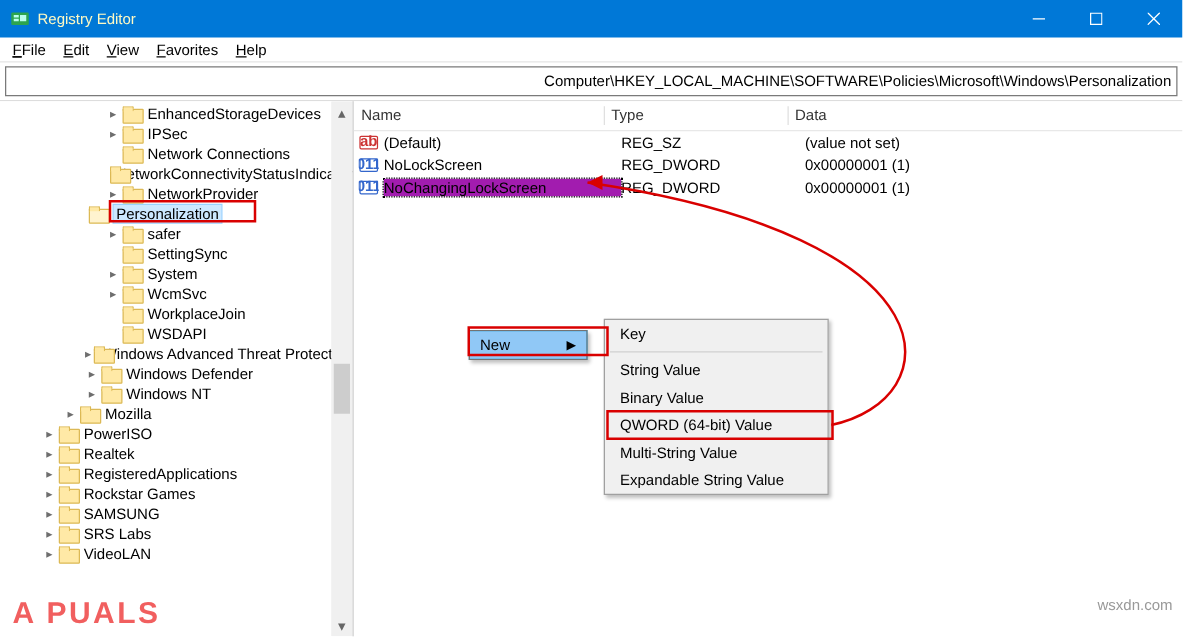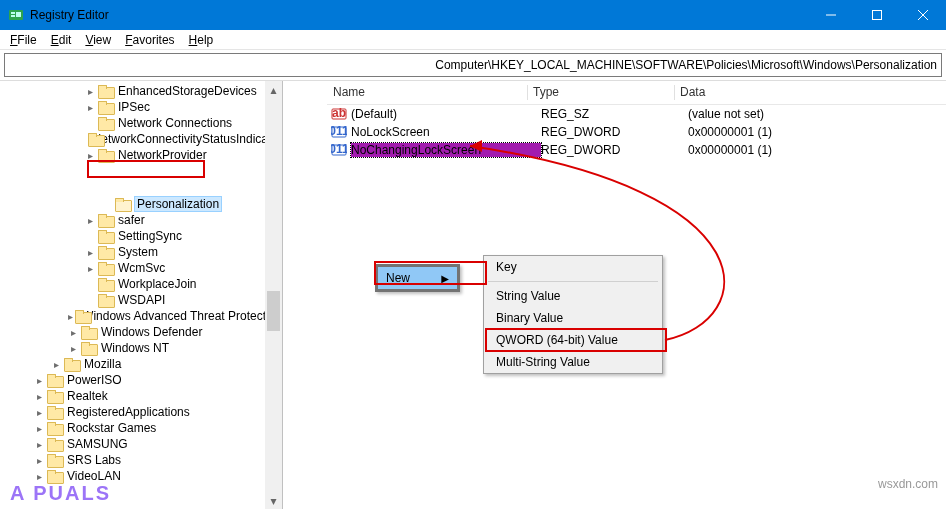--- a/index.html
+++ b/index.html
@@ -1,19 +1,19 @@
 <!DOCTYPE html>
 <html><head>
 <meta charset="utf-8">
 <style>
 * { box-sizing: border-box; margin: 0; padding: 0; font-family: "Segoe UI", Tahoma, sans-serif; font-size: 12px; }
 body { width: 946px; height: 511px; background: #fff; position: relative; overflow: hidden; }
 
 
-.titlebar { height: 30px; background: #0078d7; color: #000000; display: flex; align-items: center; padding-left: 8px; }
+.titlebar { height: 30px; background: #0078d7; color: #fef9c3; display: flex; align-items: center; padding-left: 8px; }
 .titlebar .icon { width: 16px; height: 16px; margin-right: 6px; display: flex; align-items: center; justify-content: center; }
 .titlebar .title { flex: 1; font-size: 12px; }
 .titlebar .winbtns { display: flex; }
 .titlebar .winbtn { width: 46px; height: 30px; display: flex; align-items: center; justify-content: center; color: #fff; }
 
 
 .menubar { height: 20px; display: flex; align-items: center; padding: 4px 4px; gap: 2px; border-bottom: 1px solid #e5e5e5; }
 .menubar .menuitem { padding: 2px 6px; }
 .menubar .menuitem .ul { text-decoration: underline; }
 
@@ -37,56 +37,56 @@
 .fico::before { content: ""; position: absolute; left: 0; top: 2px; width: 15px; height: 10px; background: #ffe9a6; border: 1px solid #dcb955; border-radius: 0 1px 1px 1px; }
 .fico::after { content: ""; position: absolute; left: 0; top: 0; width: 7px; height: 3px; background: #ffe9a6; border: 1px solid #dcb955; border-bottom: none; border-radius: 1px 1px 0 0; }
 .fico.open::before { background: #fff3cf; }
 .node .label { display: inline-block; }
 
 
 .lv1 { padding-left: 34px; }
 .lv2 { padding-left: 51px; }
 .lv3 { padding-left: 68px; }
 .lv3b { padding-left: 85px; }
-.lv4 { padding-left: 102px; margin-top: 33px; }
+.lv4 { padding-left: 58px; }
 
 
 .redbox { position: absolute; border: 2px solid #d90000; pointer-events: none; z-index: 50; }
 .redarrow { position: absolute; pointer-events: none; z-index: 55; }
 
 
-.listpane { flex: 1; position: relative; background: #fff; padding-left: 44px; }
+.listpane { flex: 1; position: relative; background: #fff; }
 .listhdr { display: flex; height: 24px; border-bottom: 1px solid #e8e8e8; }
 .listhdr .col { padding: 4px 6px; color: #333; position: relative; }
 .listhdr .col + .col::before { content: ""; position: absolute; left: 0; top: 4px; bottom: 4px; width: 1px; background: #e0e0e0; }
 .col-name { width: 200px; }
 .col-type { width: 147px; }
 .col-data { flex: 1; }
 
 .listrow { display: flex; align-items: center; height: 18px; padding-left: 4px; }
 .listrow .vico { width: 16px; height: 16px; margin-right: 4px; display: inline-flex; align-items: center; justify-content: center; }
 .listrow .rowname { width: 190px; }
 .listrow .rowtype { width: 147px; }
 .listrow .rowdata { flex: 1; }
 .listrow.sel .rowname { outline: 1px dotted #000; background: #a21caf; }
 
 
-.ctxnew { position: absolute; width: 85px; background: #0ea5e9; border: 3px solid #737373; box-shadow: 2px 2px 3px rgba(0,0,0,0.25); z-index: 40; }
+.ctxnew { position: absolute; width: 95px; background: #0ea5e9; border: 1px solid #737373; box-shadow: 2px 2px 3px rgba(0,0,0,0.25); z-index: 40; }
 .ctxnew .item { height: 22px; display: flex; align-items: center; padding: 0 8px; justify-content: space-between; }
 .ctxnew .item.hover { background: #90c8f6; }
 .ctxnew .chev { font-size: 10px; }
 
 
 .ctxfly { position: absolute; width: 180px; background: #f0f0f0; border: 1px solid #a0a0a0; box-shadow: 2px 2px 3px rgba(0,0,0,0.25); z-index: 40; }
 .ctxfly .item { height: 22px; display: flex; align-items: center; padding: 0 12px; }
 .ctxfly .sep { height: 1px; background: #d0d0d0; margin: 3px 4px; }
 .ctxfly .item.hover { background: #90c8f6; }
 
 
-.watermark { position: absolute; left: 10px; bottom: 6px; font-size: 20px; font-weight: 700; color: #8b5cf6; letter-spacing: 2px; z-index: 2; opacity: 0.85; }
+.watermark { position: absolute; left: 10px; bottom: 6px; font-size: 24px; font-weight: 700; color: #ef4444; letter-spacing: 2px; z-index: 2; opacity: 0.85; }
 .srcmark { position: absolute; right: 8px; bottom: 20px; font-size: 12px; color: #999; z-index: 2; }
 
 .statusbar { height: 2px; }
 
 </style>
 </head>
 <body>
 
 <div class="titlebar">
   <span class="icon">
@@ -316,20 +316,23 @@
         </div>
       <div class="item">
           <span>Binary Value</span>
         </div>
       <div class="item">
           <span>QWORD (64-bit) Value</span>
         </div>
       <div class="item">
           <span>Multi-String Value</span>
         </div>
+      <div class="item">
+          <span>Expandable String Value</span>
+        </div>
     </div>
 
   </div>
 </div>
 <div class="statusbar"></div>
 
 <div class="redbox" style="left:87px; top:160px; width:118px; height:18px;"></div>
 <div class="redbox" style="left:374px; top:261px; width:113px; height:24px;"></div>
 <div class="redbox" style="left:485px; top:328px; width:182px; height:24px;"></div>
 

